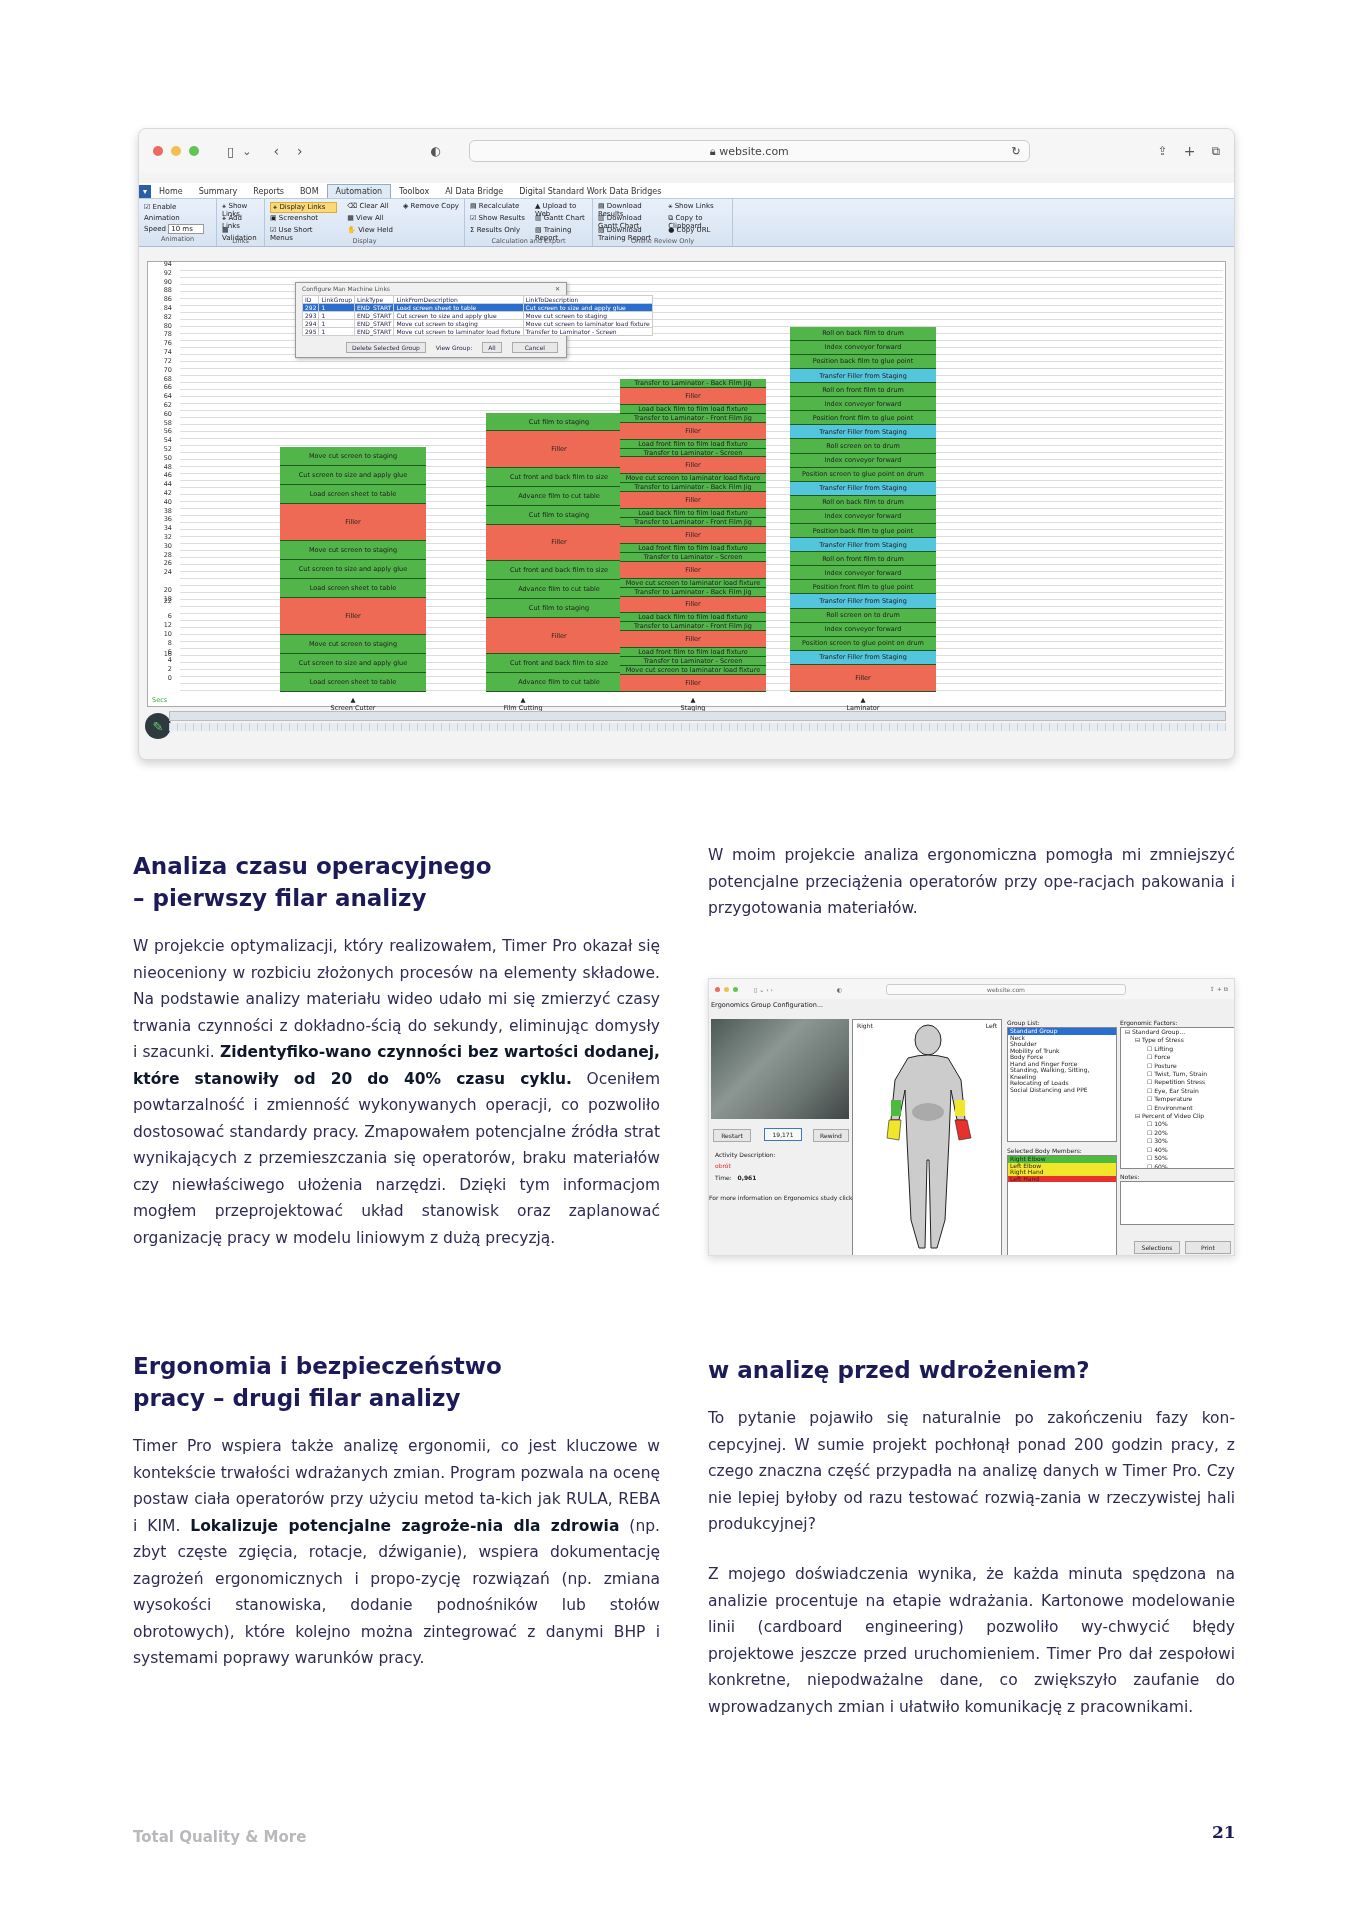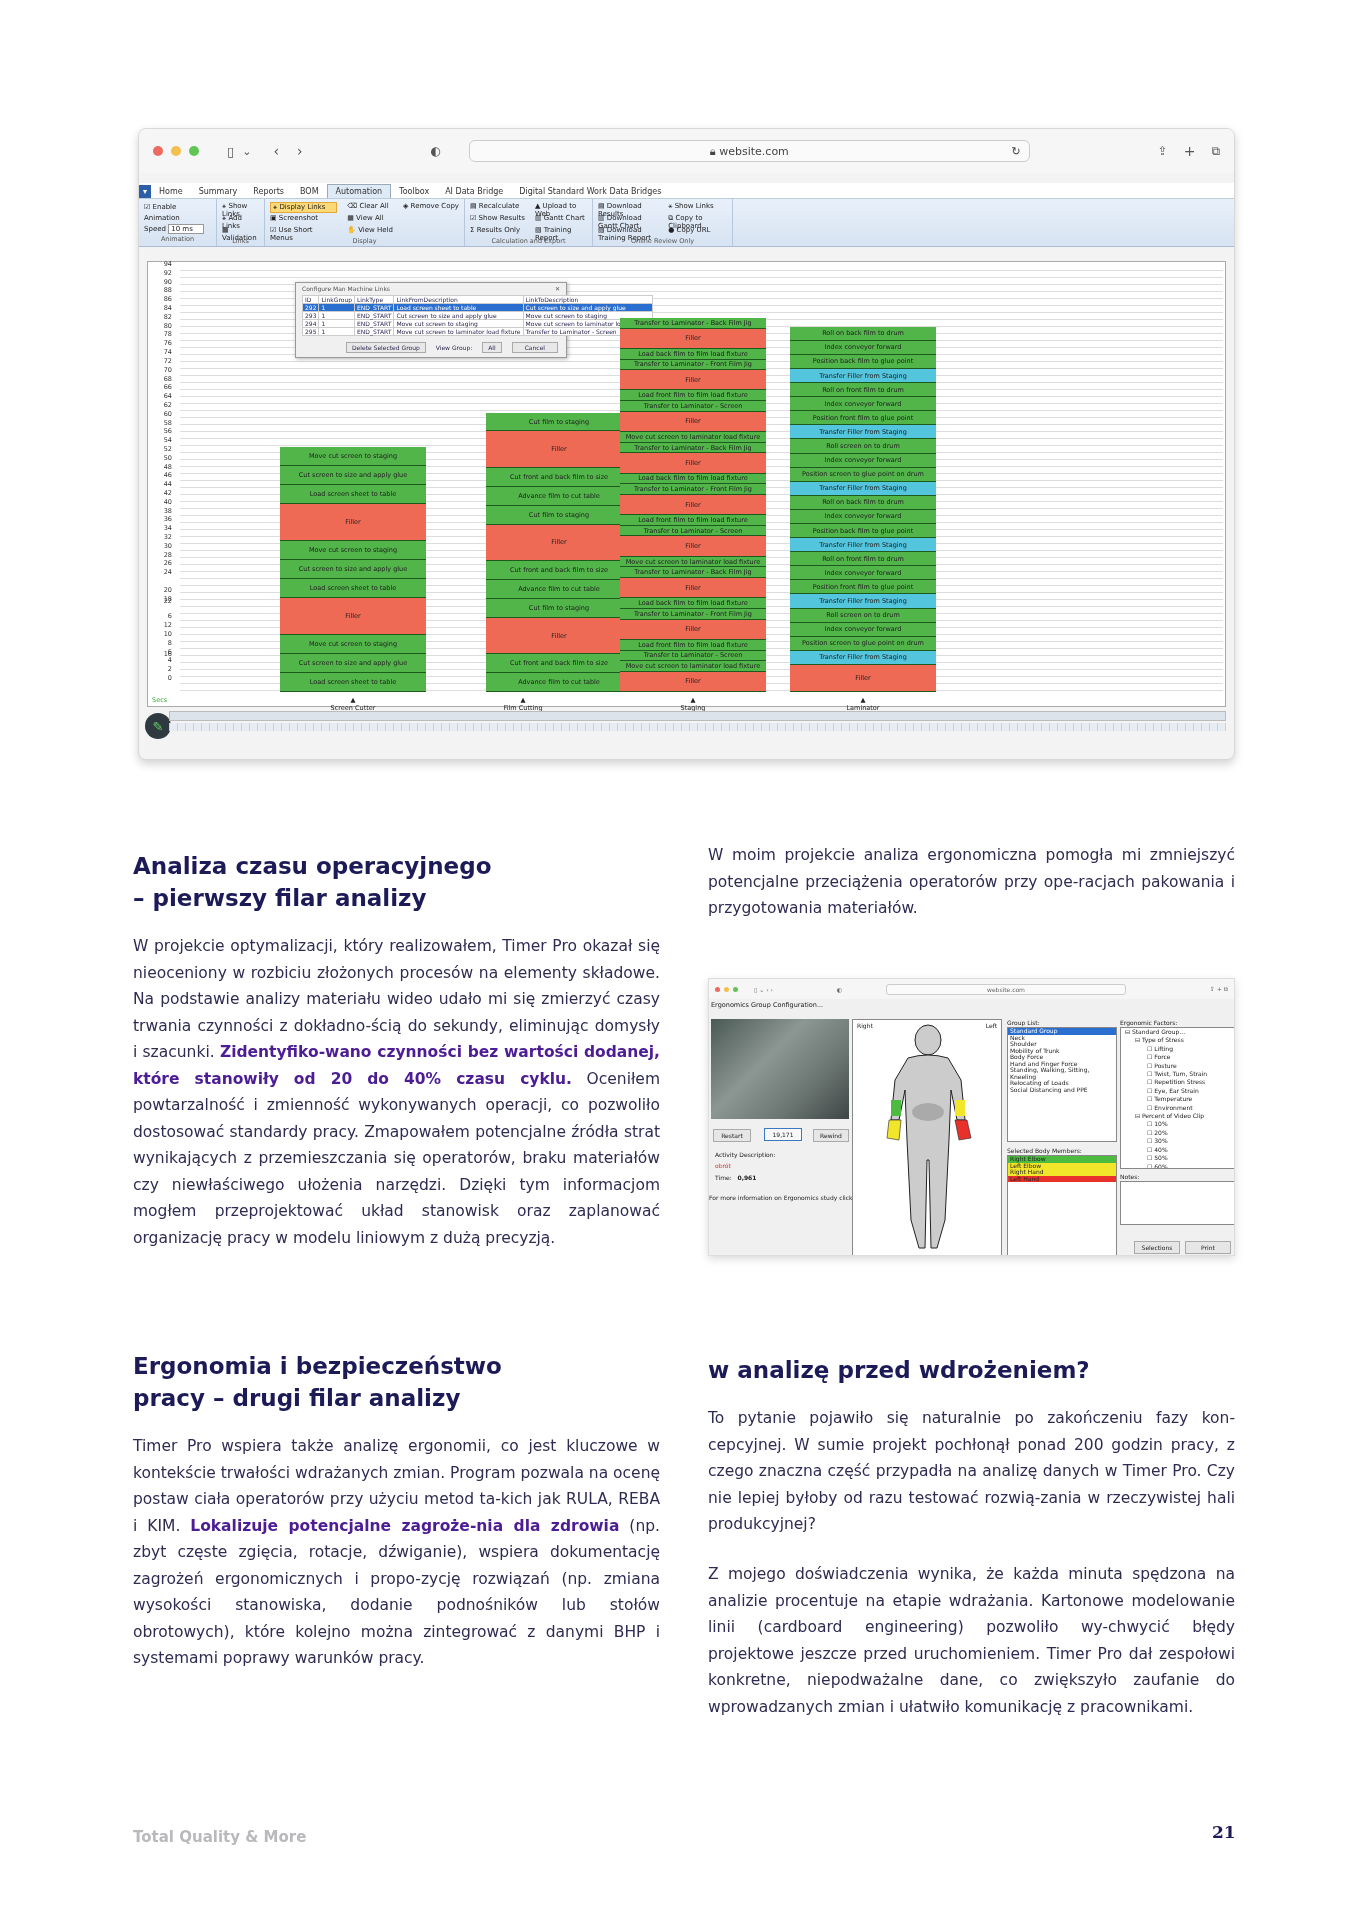--- a/index.html
+++ b/index.html
@@ -34,21 +34,21 @@
 .dialog td,.dialog th{border:1px solid #ccc;padding:0 2px;font-weight:normal;text-align:left;white-space:nowrap;height:8px}
 .dialog .sel td{background:#2a6fcf;color:#fff}
 .dialog .foot{display:flex;justify-content:flex-end;gap:10px;padding:6px 8px 0;align-items:center}
 .dialog .btn{border:1px solid #aaa;background:#e8e8e8;padding:1px 5px}
 .hscroll{position:absolute;left:30px;right:8px;top:582px;height:10px;background:#dde3ea;border:1px solid #bbb}
 .ruler{position:absolute;left:30px;right:8px;top:594px;height:8px;background:repeating-linear-gradient(90deg,#c8d2dc 0 1px,#e6ecf2 1px 8px)}
 .pen{position:absolute;left:6px;top:584px;width:26px;height:26px;border-radius:50%;background:#2e3a40;color:#6c6;font-size:13px;display:flex;align-items:center;justify-content:center}
 
 h2{position:absolute;font-family:"DejaVu Sans",sans-serif;font-weight:bold;font-size:23px;line-height:32px;color:#1c1a57}
 .p{position:absolute;font-size:15.5px;line-height:26.5px;color:#2e2c52;text-align:justify}
-.p b{color:#4c1d95}
+.p b{color:#0f172a}
 
 .ergo{left:708px;top:978px;width:527px;height:278px;background:#f0f0f0;border:1px solid #ddd;box-shadow:0 3px 8px rgba(0,0,0,.15);font-size:6px;color:#222;overflow:hidden}
 .ergo .bb{height:20px;background:#f6f6f6;display:flex;align-items:center;gap:4px;padding:0 6px;font-size:6px;color:#666}
 .ergo .d{width:5px;height:5px;border-radius:50%}
 .ergo .u{flex:1;margin:0 80px 0 40px;height:11px;border:1px solid #ccc;border-radius:3px;background:#fafafa;text-align:center;line-height:10px}
 .video{position:absolute;left:2px;top:40px;width:138px;height:100px;background:linear-gradient(135deg,#4b5a55,#8c9692 40%,#6b7572 70%,#3d4644)}
 .panel{position:absolute;background:#fff;border:1px solid #888}
 .ebtn{position:absolute;border:1px solid #aaa;background:#e6e6e6;text-align:center;line-height:12px;height:13px}
 .lst div{line-height:6.5px;padding-left:2px}
 .tree div{line-height:8.4px;font-size:6px}
@@ -259,21 +259,21 @@
           <div class="blk g" style="flex: 1 1 0%;">Advance film to cut table</div>
           <div class="blk g" style="flex: 1 1 0%;">Cut film to staging</div>
           <div class="blk r" style="flex: 2 1 0%;">Filler</div>
           <div class="blk g" style="flex: 1 1 0%;">Cut front and back film to size</div>
           <div class="blk g" style="flex: 1 1 0%;">Advance film to cut table</div>
           <div class="blk g" style="flex: 1 1 0%;">Cut film to staging</div>
           <div class="blk r" style="flex: 2 1 0%;">Filler</div>
           <div class="blk g" style="flex: 1 1 0%;">Cut front and back film to size</div>
           <div class="blk g" style="flex: 1 1 0%;">Advance film to cut table</div>
         </div>
-        <div class="col" style="left: 440px; width: 146px; height: 374px;">
+        <div class="col" style="left: 440px; width: 146px; height: 313px;">
           <div class="blk g" style="flex: 1 1 0%;">Transfer to Laminator - Back Film Jig</div>
           <div class="blk r" style="flex: 2 1 0%;">Filler</div>
           <div class="blk g" style="flex: 1 1 0%;">Load back film to film load fixture</div>
           <div class="blk g" style="flex: 1 1 0%;">Transfer to Laminator - Front Film Jig</div>
           <div class="blk r" style="flex: 2 1 0%;">Filler</div>
           <div class="blk g" style="flex: 1 1 0%;">Load front film to film load fixture</div>
           <div class="blk g" style="flex: 1 1 0%;">Transfer to Laminator - Screen</div>
           <div class="blk r" style="flex: 2 1 0%;">Filler</div>
           <div class="blk g" style="flex: 1 1 0%;">Move cut screen to laminator load fixture</div>
           <div class="blk g" style="flex: 1 1 0%;">Transfer to Laminator - Back Film Jig</div>

